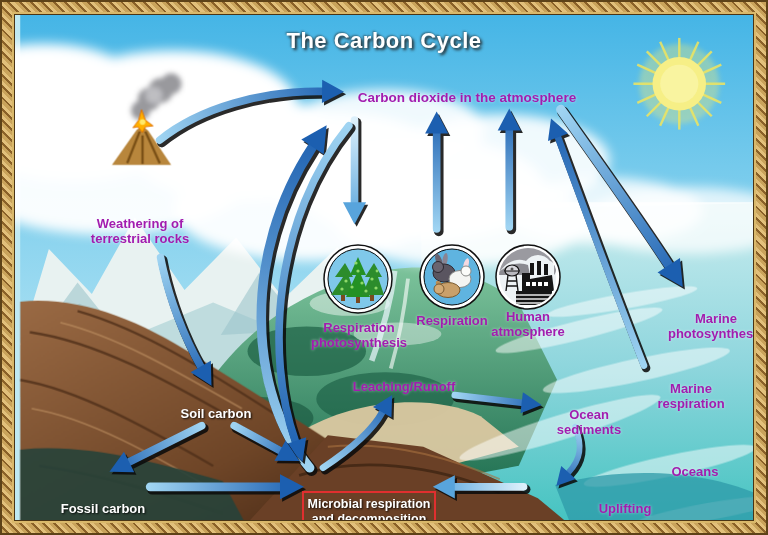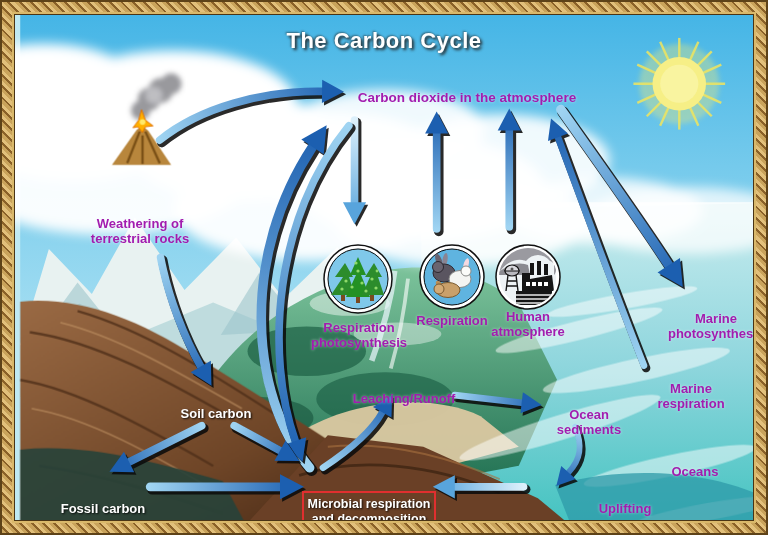--- a/index.html
+++ b/index.html
@@ -484,21 +484,21 @@
     <div class="lbl" style="left:344px;top:320px;">Respiration
 photosynthesis</div>
     <div class="lbl" style="left:437px;top:306px;">Respiration</div>
     <div class="lbl" style="left:513px;top:309px;">Human
 atmosphere</div>
     <div class="lbl" style="left:701px;top:311px;">Marine
 photosynthesis</div>
     <div class="lbl" style="left:676px;top:381px;">Marine respiration</div>
     <div class="lbl" style="left:680px;top:417px;margin-top:40px;">Oceans</div>
     <div class="lbl white" style="left:201px;top:399px;">Soil carbon</div>
-    <div class="lbl" style="left:389px;top:384px;">Leaching/Runoff</div>
+    <div class="lbl" style="left:389px;top:372px;">Leaching/Runoff</div>
     <div class="lbl" style="left:574px;top:407px;">Ocean
 sediments</div>
     <div class="lbl white" style="left:88px;top:494px;text-align:right;">Fossil carbon</div>
     <div class="lbl" style="left:596px;top:494px;margin-left:14px;">Uplifting</div>
 
     <div class="redbox">
       <div class="lbl white">Microbial respiration
 and decomposition</div>
     </div>
 

